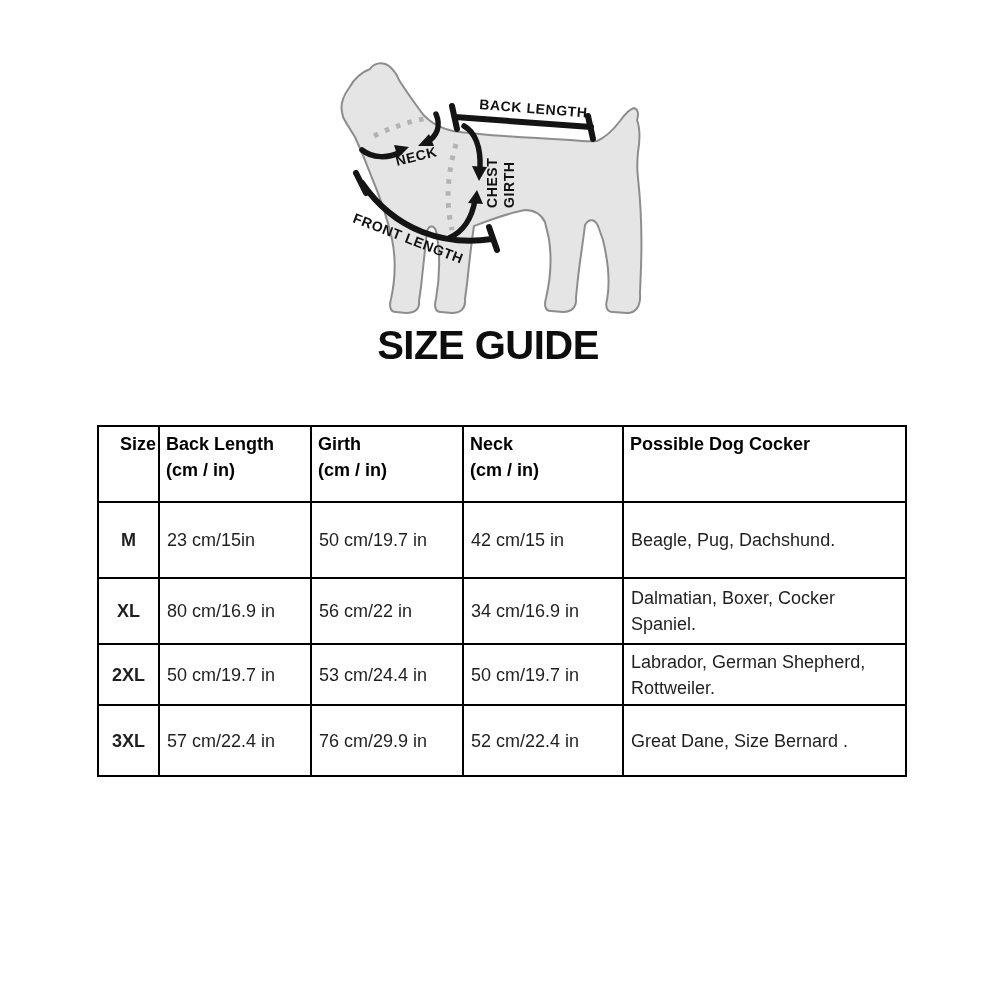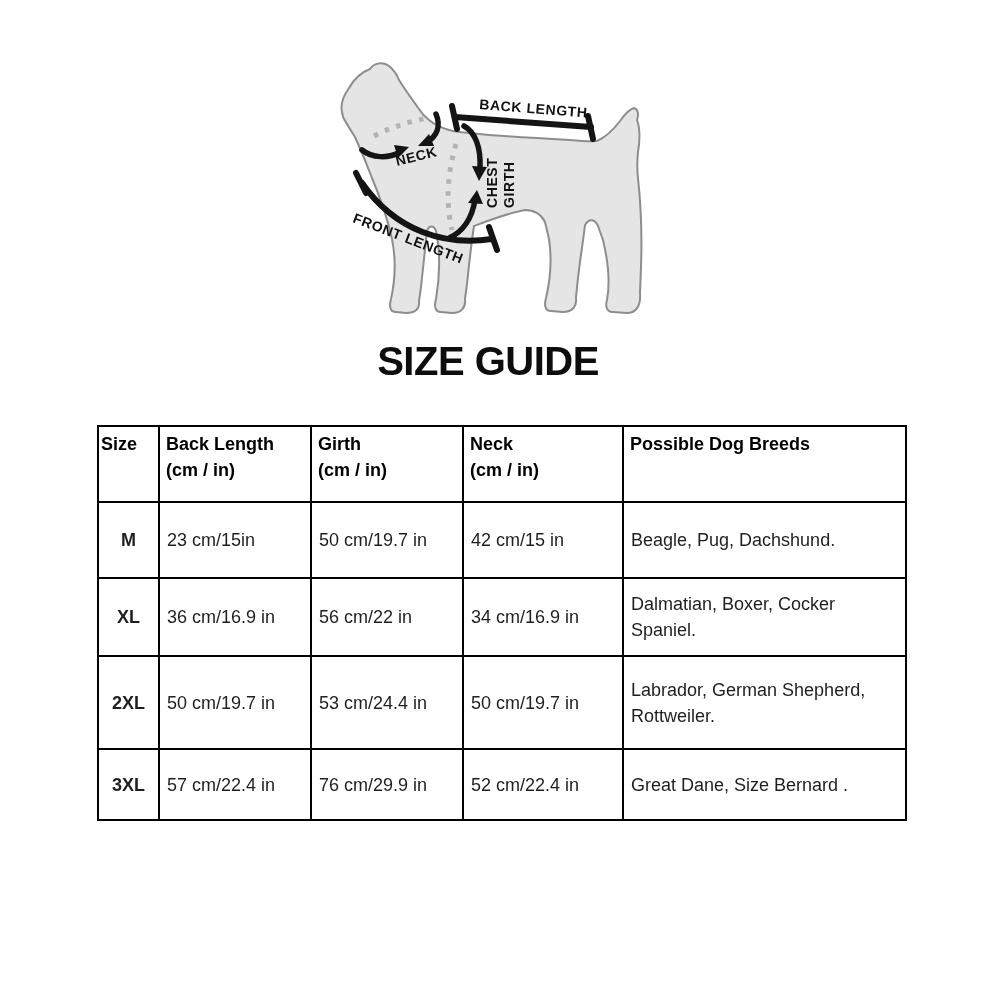--- a/index.html
+++ b/index.html
@@ -9,35 +9,35 @@
   
   .dog-svg { position:absolute; left:328px; top:42px; width:344px; height:306px; }
   .dog-body { fill:#e5e5e5; stroke:#8d8d8d; stroke-width:2; stroke-linejoin:round; }
   .harness-dash { fill:none; stroke:#b3b3b3; stroke-width:5; stroke-dasharray:4.5 7.5; stroke-linecap:butt; }
   .dim { fill:none; stroke:#141414; stroke-width:6; stroke-linecap:round; }
   .dim-thin { fill:none; stroke:#141414; stroke-width:5.5; stroke-linecap:round; }
   .ah { fill:#141414; stroke:none; }
   .diagram-label { font-family:"Liberation Sans", sans-serif; font-size:14px; font-weight:bold; fill:#111111; letter-spacing:0.6px; }
 
   
-  .size-guide-title { position:absolute; top:341px; left:488px; transform:translateX(-50%);
+  .size-guide-title { position:absolute; top:325px; left:488px; transform:translateX(-50%);
     font-size:40px; font-weight:bold; color:#0d0d0d; letter-spacing:-0.5px; white-space:nowrap; line-height:1; }
 
   
   .size-table { position:absolute; left:97px; top:425px; width:808px; border-collapse:collapse;
     table-layout:fixed; font-size:18px; color:#1f1f1f; }
   .size-table th, .size-table td { border:2px solid #000000; overflow:hidden; }
   .size-table th { font-weight:bold; color:#000000; text-align:left; vertical-align:top;
     padding:4px 4px 4px 6px; line-height:26px; }
-  .size-table th.col-size { text-align:left; padding-left:2px; padding-right:2px; }
+  .size-table th.col-size { text-align:right; padding-left:2px; padding-right:2px; }
   .size-table td { vertical-align:middle; padding:2px 4px 2px 7px; line-height:26px; }
   .size-table td.cell-size { text-align:center; font-weight:bold; padding:2px; }
   .size-table td.cell-breeds { padding-right:32px;margin-left:17px; }
-  tr.r-head { height:76px; } tr.r-0 { height:76px; } tr.r-1 { height:78px;padding-left:11px; }
-  tr.r-2 { height:93px; } tr.r-3 { height:71px; }
+  tr.r-head { height:76px; } tr.r-0 { height:76px; } tr.r-1 { height:66px;padding-left:11px; }
+  tr.r-2 { height:61px; } tr.r-3 { height:71px; }
 </style>
 </head>
 <body>
 
 <div class="stage">
 
   <svg class="dog-svg" viewBox="328 42 344 306">
 
     <path class="dog-body" d="
       M 342 112
@@ -152,35 +152,35 @@
         </th>
         <th>
           <div>Girth</div>
           <div>(cm / in)</div>
         </th>
         <th>
           <div>Neck</div>
           <div>(cm / in)</div>
         </th>
         <th>
-          <div>Possible Dog Breeds</div>
+          <div>Possible Dog Cocker</div>
         </th>
       </tr>
     </thead>
     <tbody>
       <tr class="r-0">
         <td class="cell-size">M</td>
         <td>23 cm/15in</td>
         <td>50 cm/19.7 in</td>
         <td>42 cm/15 in</td>
         <td class="cell-breeds">Beagle, Pug, Dachshund.</td>
       </tr>
       <tr class="r-1">
         <td class="cell-size">XL</td>
-        <td>36 cm/16.9 in</td>
+        <td>80 cm/16.9 in</td>
         <td>56 cm/22 in</td>
         <td>34 cm/16.9 in</td>
         <td class="cell-breeds">Dalmatian, Boxer, Cocker Spaniel.</td>
       </tr>
       <tr class="r-2">
         <td class="cell-size">2XL</td>
         <td>50 cm/19.7 in</td>
         <td>53 cm/24.4 in</td>
         <td>50 cm/19.7 in</td>
         <td class="cell-breeds">Labrador, German Shepherd, Rottweiler.</td>

